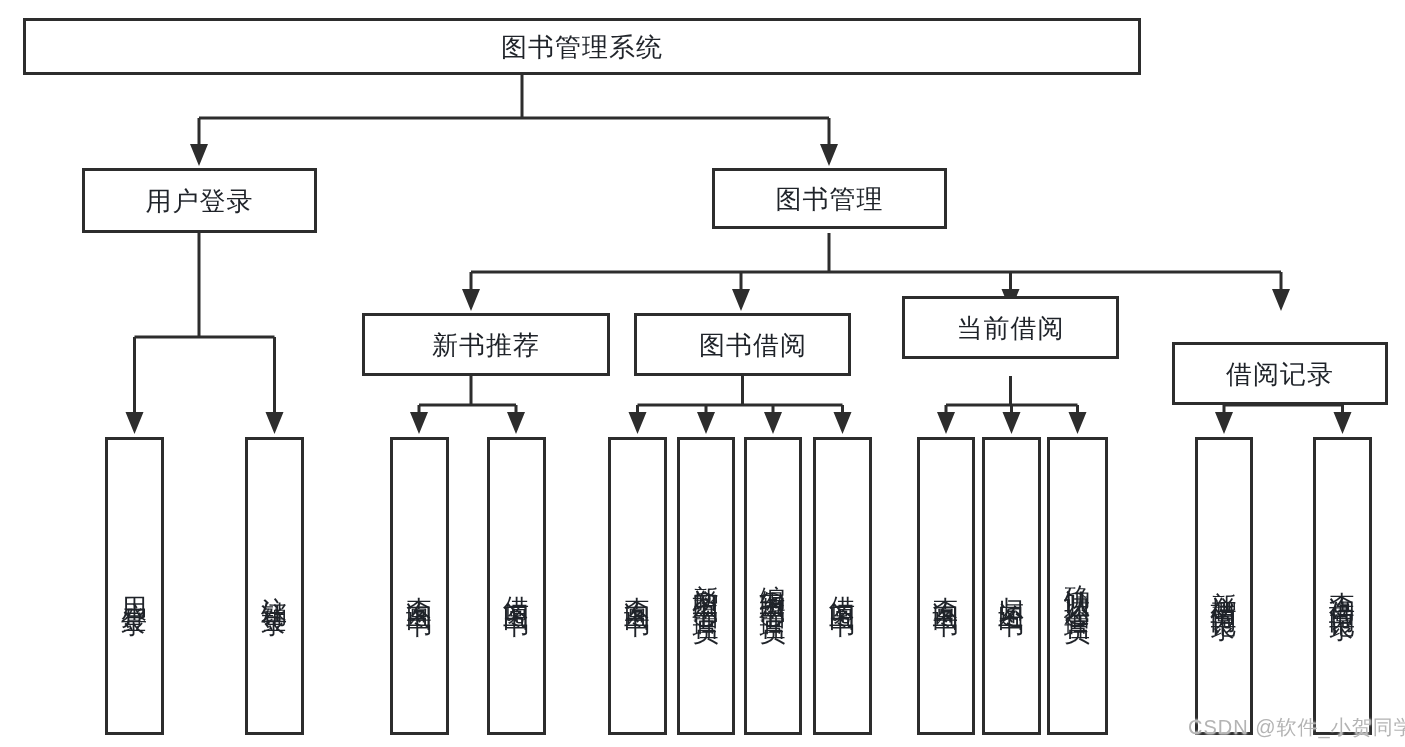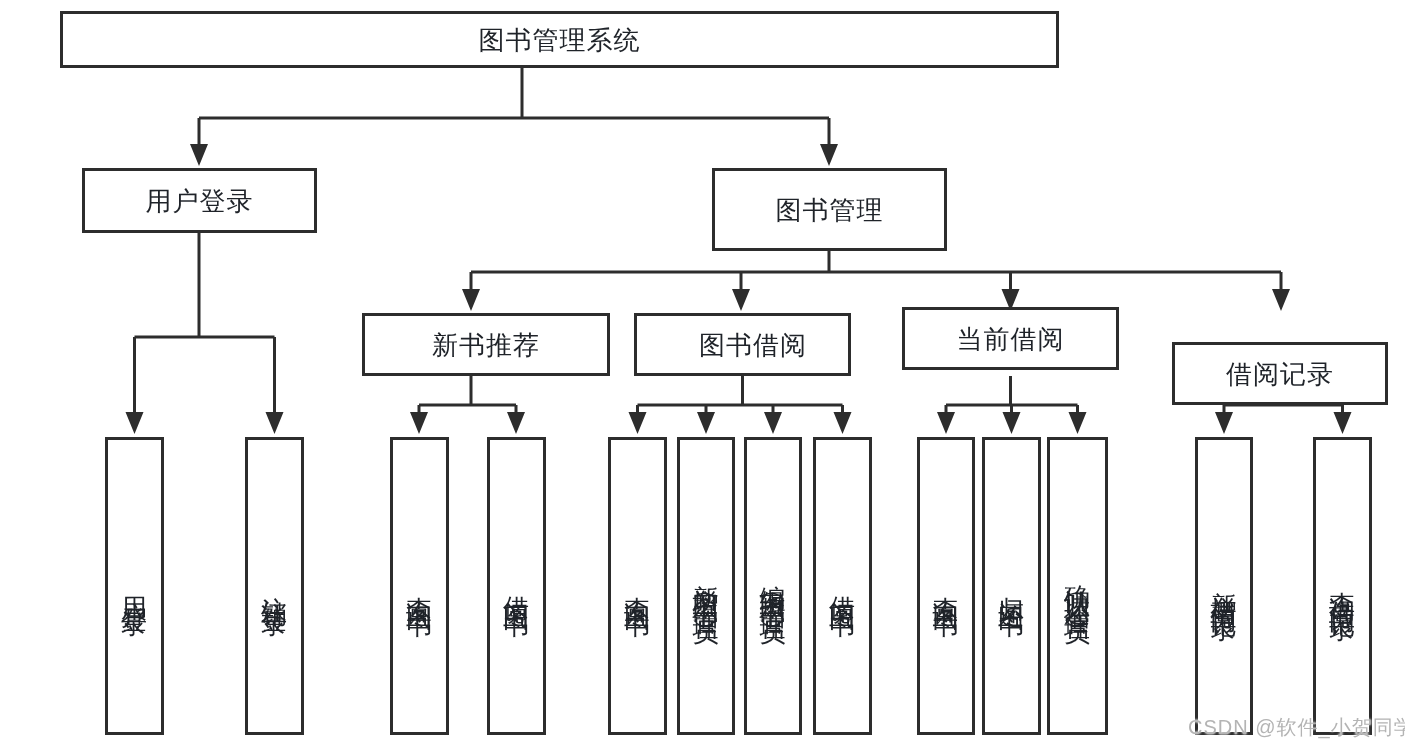--- a/index.html
+++ b/index.html
@@ -19,26 +19,26 @@
     display:flex;
     align-items:center;
     justify-content:center;
     color:#1f2329;
     font-size:26px;
     letter-spacing:1px;
     line-height:1;
     white-space:nowrap;
   }
   
-  .b-root {left:23px;  top:11px;  width:999px; height:57px;margin-left:37px;}
+  .b-root {left:23px;  top:18px;  width:1118px; height:57px;}
   .b-userlogin {left:82px;  top:168px; width:235px; height:65px;}
-  .b-bookmgmt {left:712px; top:168px; width:235px; height:83px;}
+  .b-bookmgmt {left:712px; top:168px; width:235px; height:61px;}
   .b-newrec {left:362px; top:313px; width:248px; height:63px;}
   .b-borrowmod {left:634px; top:313px; width:217px; height:63px;padding-left:21px;}
-  .b-current {left:902px; top:307px; width:217px; height:63px;}
+  .b-current {left:902px; top:296px; width:217px; height:63px;}
   .b-records {left:1172px;top:313px; width:216px; height:63px;margin-top:29px;}
   
   .vbox{top:437px;width:59px;height:298px;}
   .vtext{
     writing-mode:vertical-rl;
     text-orientation:mixed;
     letter-spacing:5px;
     font-size:26px;
     line-height:1;
   }

